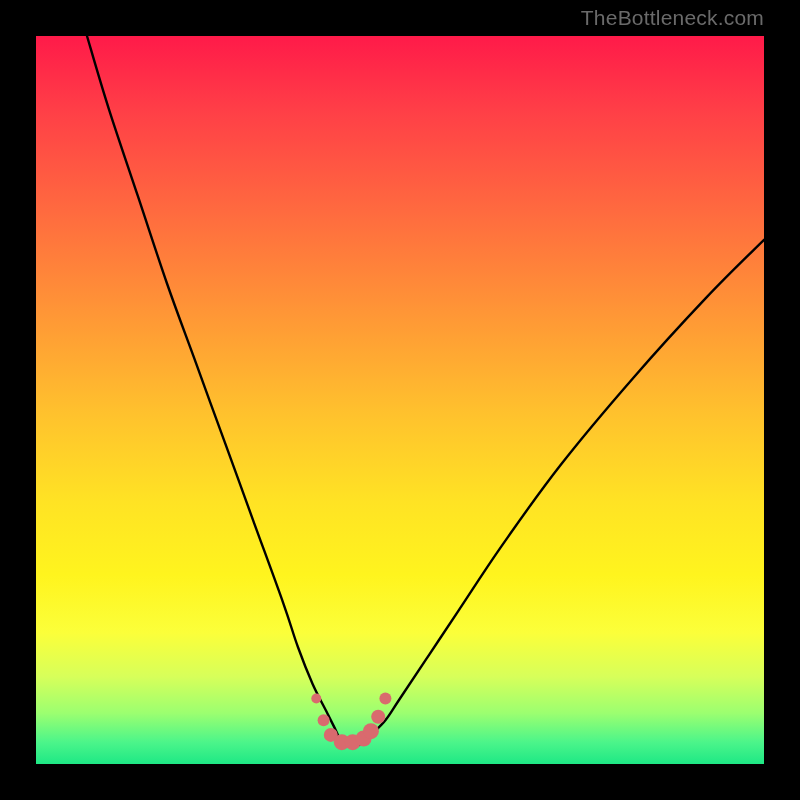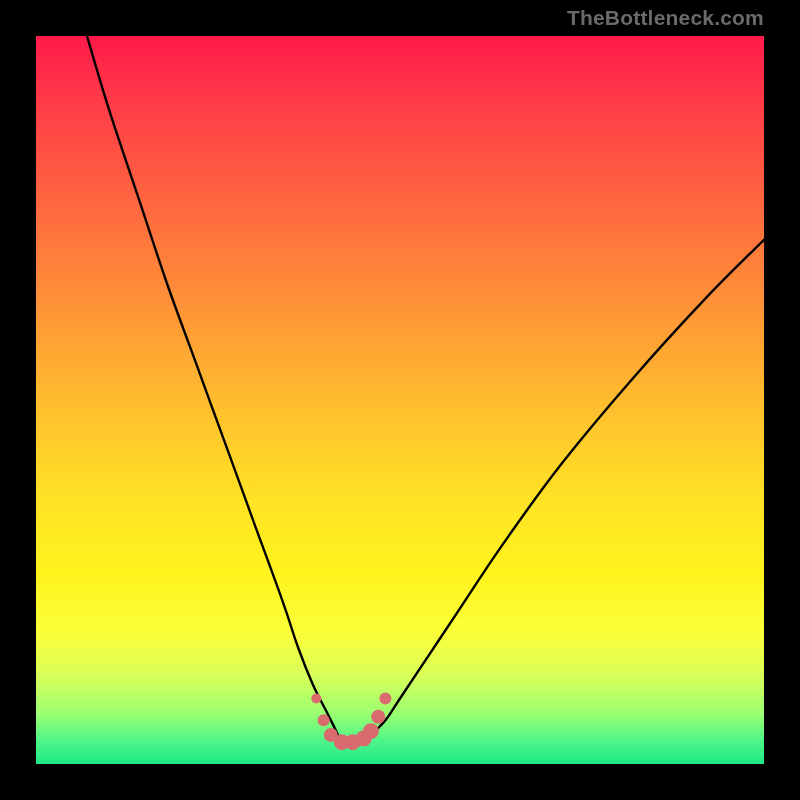--- a/index.html
+++ b/index.html
@@ -40,21 +40,21 @@
       #4cf58a 97%,
       #1ee885 100%
     );
   }
   .attribution {
     position: absolute;
     top: 6px;
     right: 36px;
     color: #6a6a6a;
     font-size: 21px;
-    font-weight: 700;
+    font-weight: 400;
     letter-spacing: 0.2px;
     user-select: none;
   }
   svg.curves {
     position: absolute;
     left: 0;
     top: 0;
     width: 728px;
     height: 728px;
     overflow: visible;

